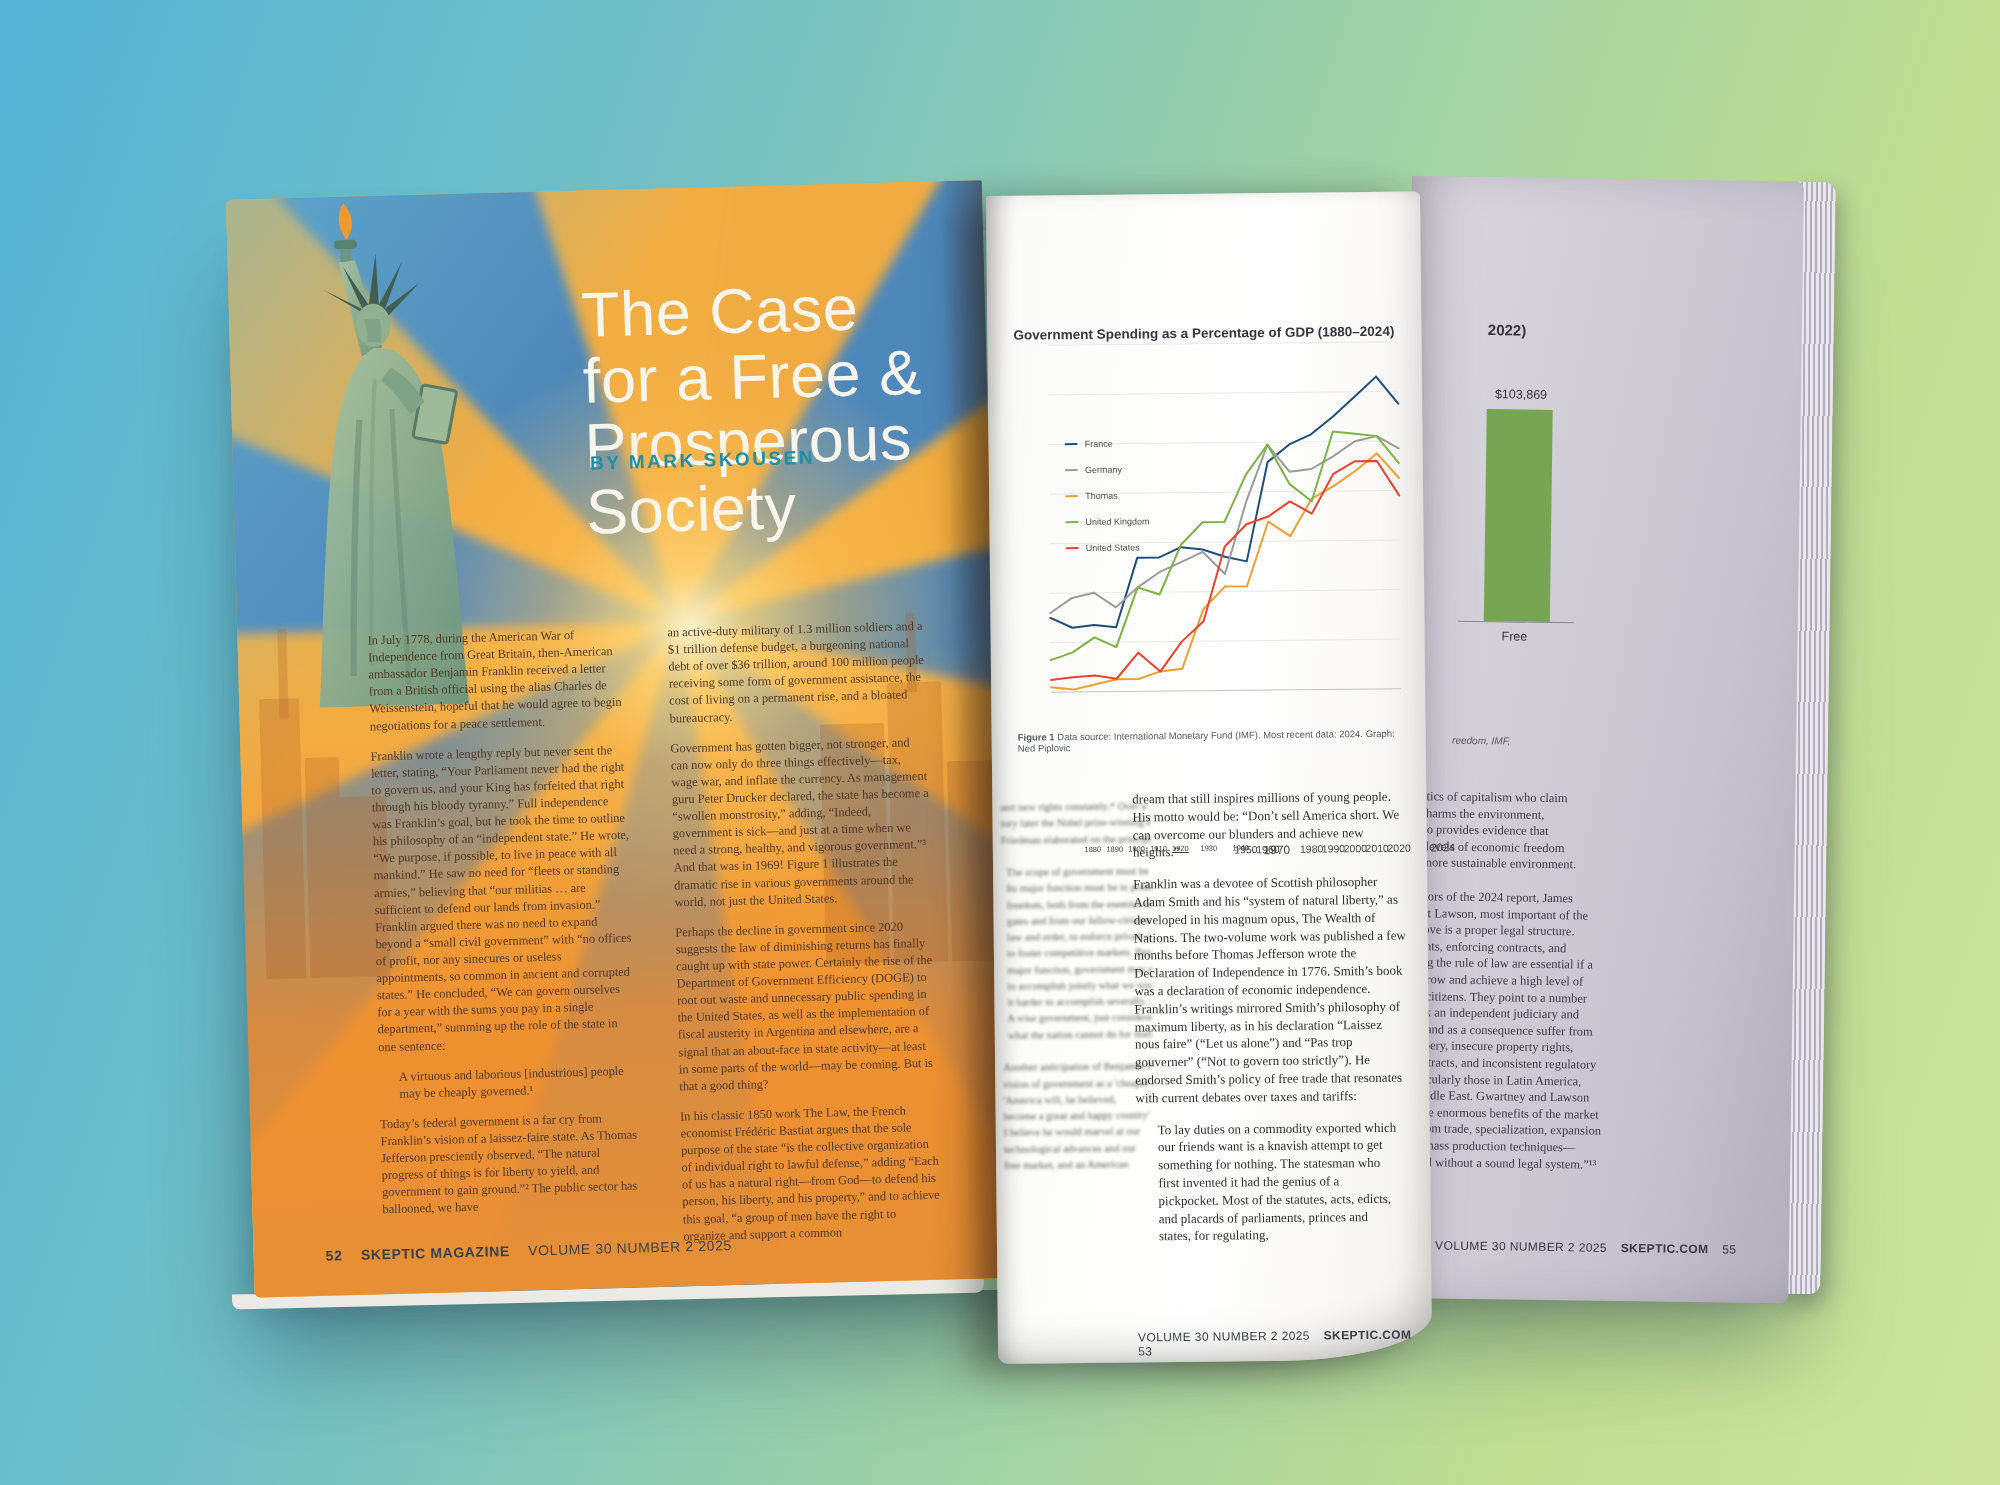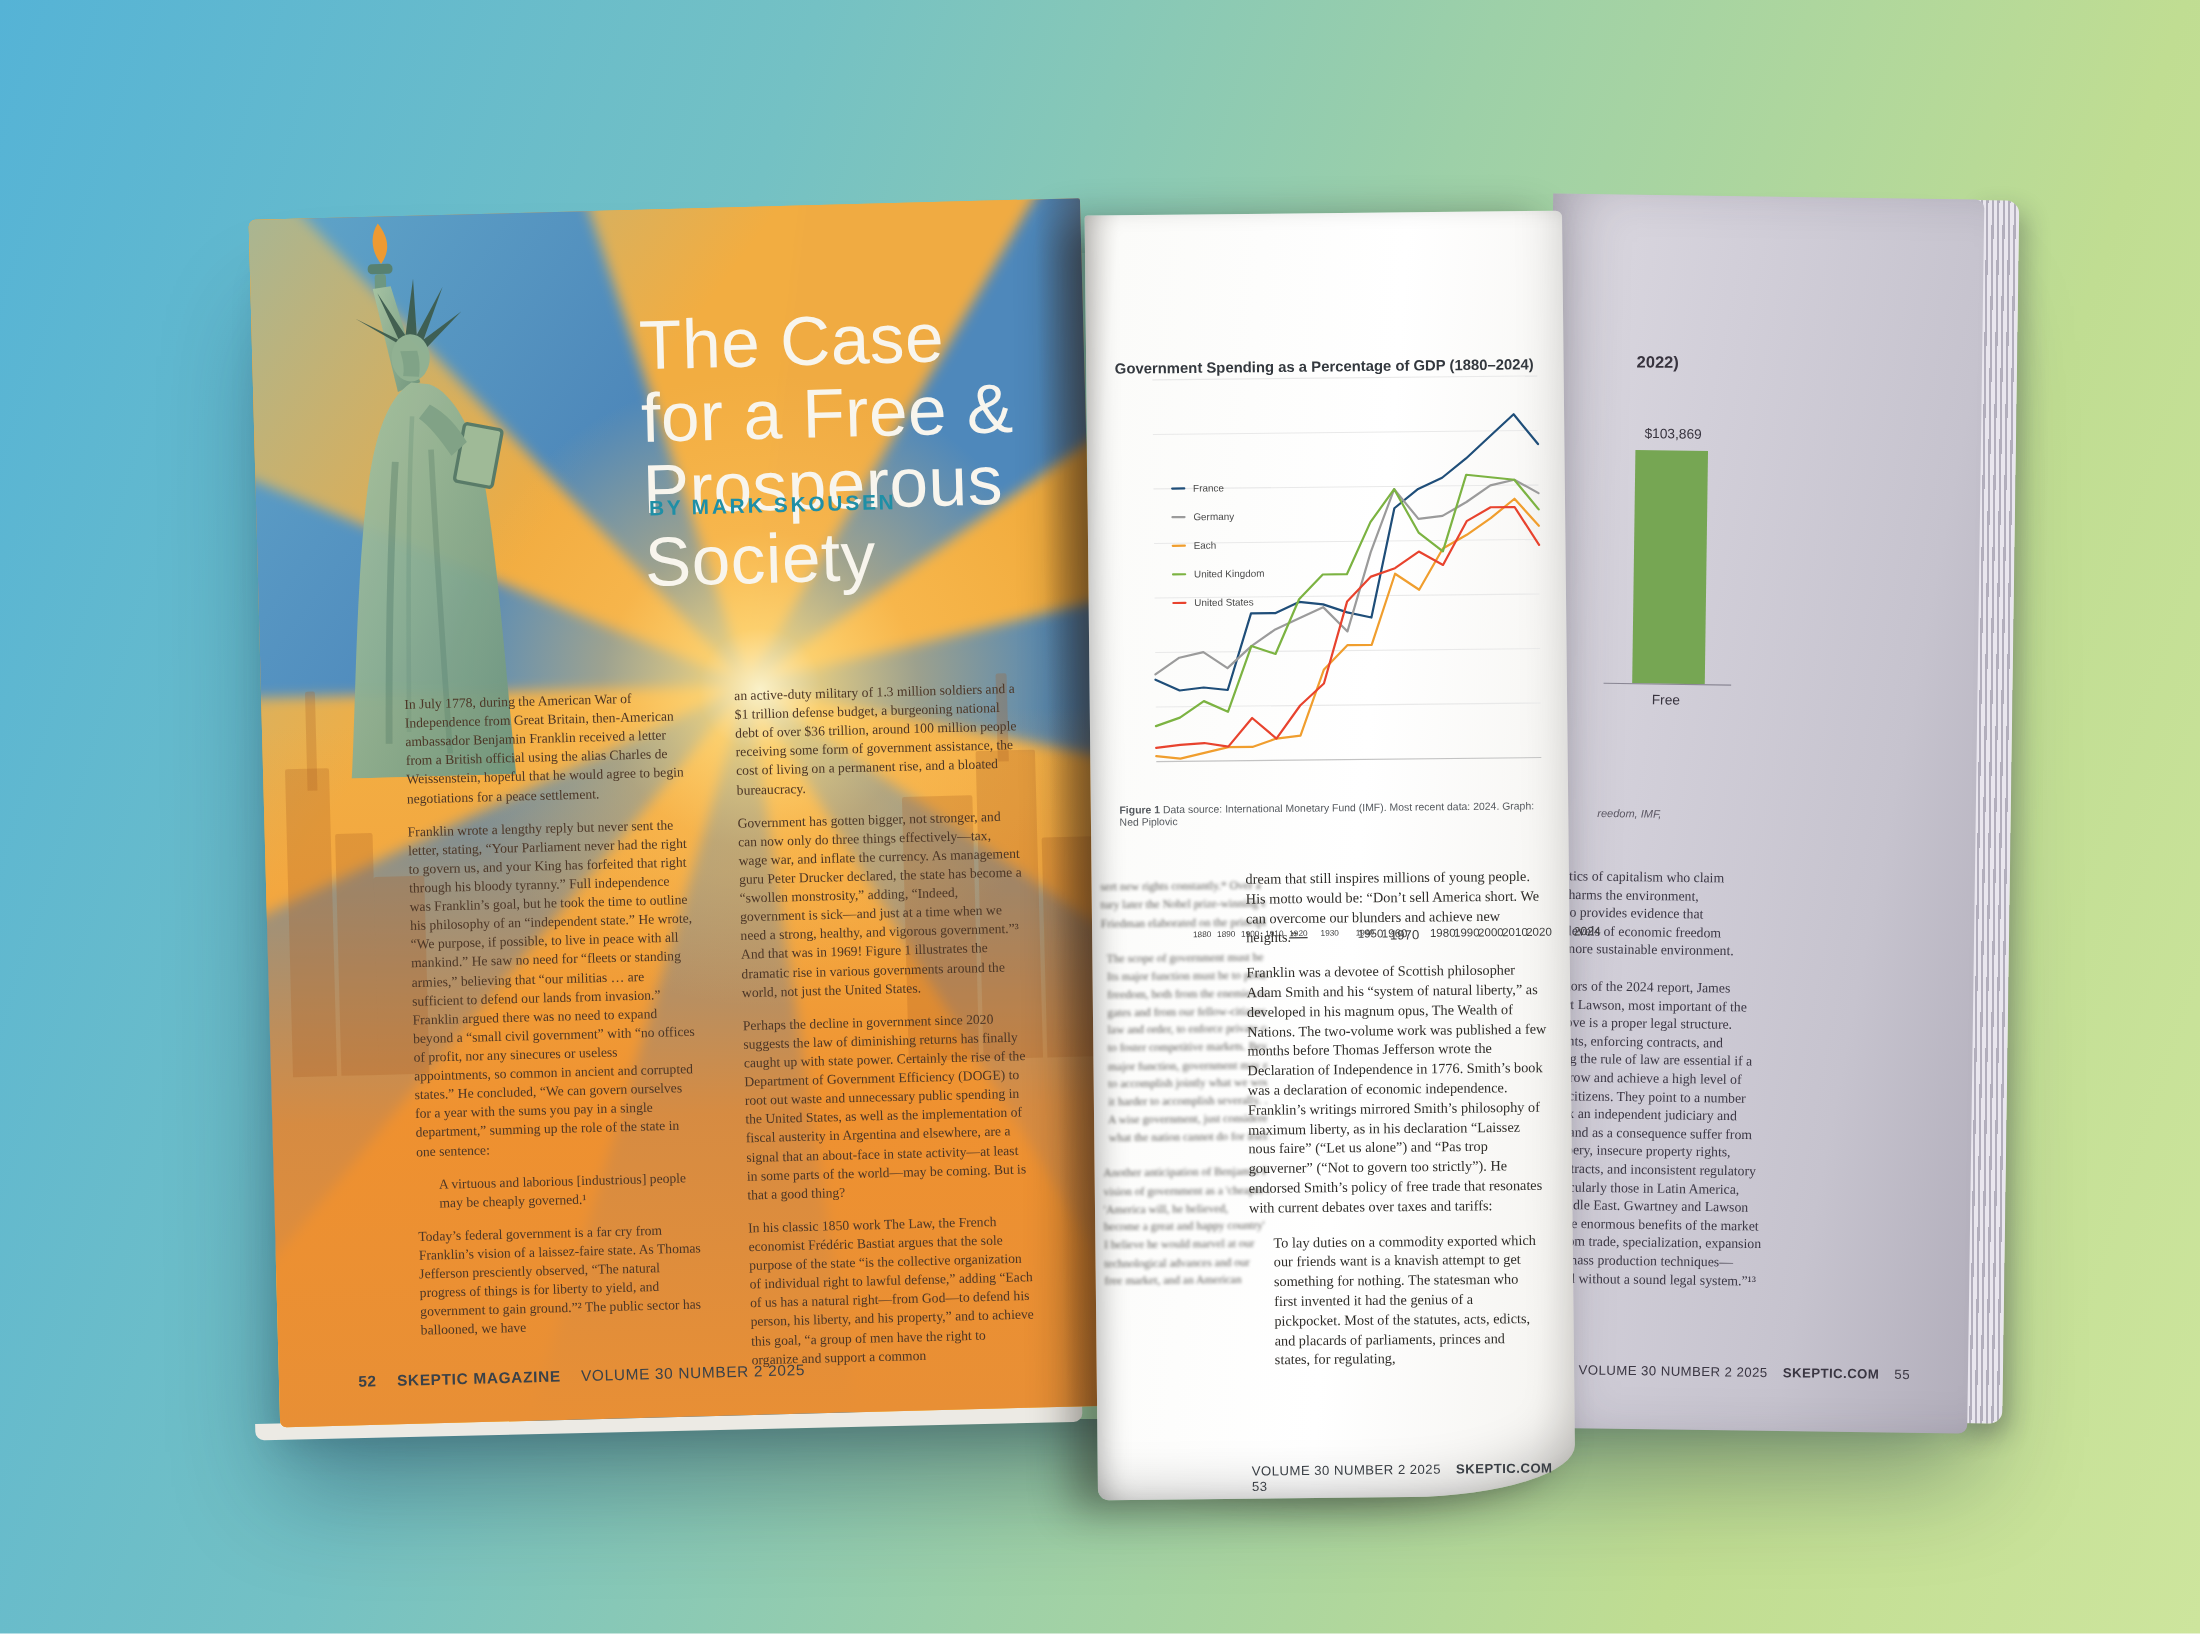--- a/index.html
+++ b/index.html
@@ -238,21 +238,21 @@
         <div class="row">
           <span class="dash" style="background: rgb(31, 78, 121);"></span>
           <span class="lbl">France</span>
         </div>
         <div class="row">
           <span class="dash" style="background: rgb(155, 155, 155);"></span>
           <span class="lbl">Germany</span>
         </div>
         <div class="row">
           <span class="dash" style="background: rgb(240, 158, 46);"></span>
-          <span class="lbl">Each</span>
+          <span class="lbl">Thomas</span>
         </div>
         <div class="row">
           <span class="dash" style="background: rgb(124, 179, 66);"></span>
           <span class="lbl">United Kingdom</span>
         </div>
         <div class="row">
           <span class="dash" style="background: rgb(232, 67, 46);"></span>
           <span class="lbl">United States</span>
         </div>
       </div>

